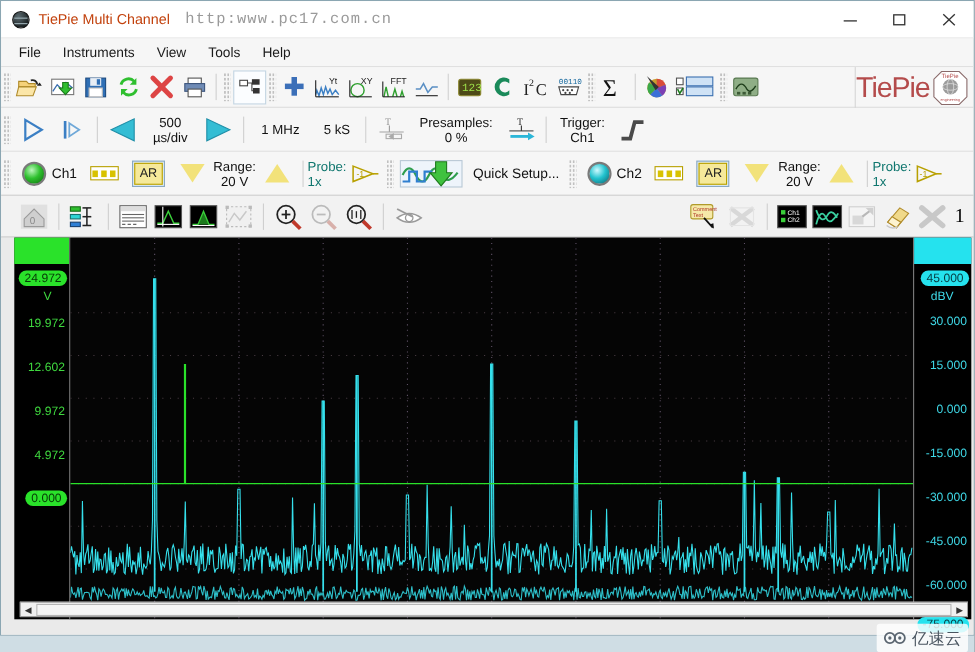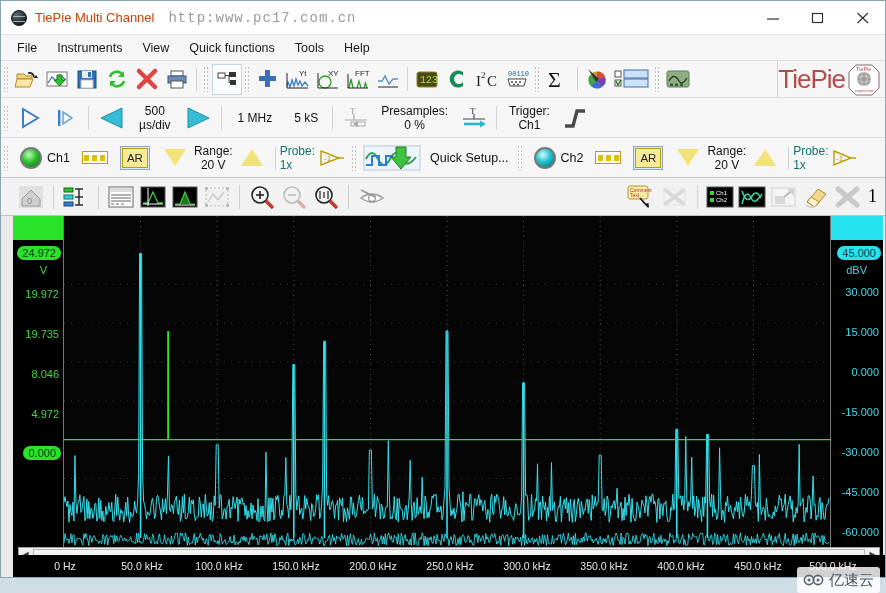--- a/index.html
+++ b/index.html
@@ -160,21 +160,20 @@
           <line x1="1.5" y1="1" x2="12" y2="11" stroke="#333" stroke-width="1.2"></line>
           <line x1="12" y1="1" x2="1.5" y2="11" stroke="#333" stroke-width="1.2"></line>
         </svg>
     </div>
   </div>
 
   <div class="menubar">
     <div class="menu-item">File</div>
     <div class="menu-item">Instruments</div>
     <div class="menu-item">View</div>
-    <div class="menu-item">Quick functions</div>
     <div class="menu-item">Tools</div>
     <div class="menu-item">Help</div>
   </div>
 
   <div class="toolbar1">
     <div class="grip"></div>
 
     <div class="tbtn">
       <svg width="24" height="22">
         <path d="M2 6 h7 l2 2 h6 v3 H2z" fill="#f5d27a" stroke="#b08b2a"></path>
@@ -636,22 +635,22 @@
   </div>
 
   <div class="plotwrap">
     <div class="plotouter">
 
       <div class="axis-left">
         <div class="capbar green"></div>
         <div class="axlabel hl" style="top:30px">24.972</div>
         <div class="axunit green" style="top:48px;color:#3fd93f">V</div>
         <div class="axlabel green" style="top:72px">19.972</div>
-        <div class="axlabel green" style="top:112px">19.735</div>
-        <div class="axlabel green" style="top:152px">8.046</div>
+        <div class="axlabel green" style="top:112px">12.602</div>
+        <div class="axlabel green" style="top:152px">9.972</div>
         <div class="axlabel green" style="top:192px">4.972</div>
         <div class="axlabel hl" style="top:230px">0.000</div>
       </div>
 
       <div class="plotarea">
         <svg id="plotsvg" width="100%" height="100%" viewBox="0 0 770 352" preserveAspectRatio="none">
           <rect x="0" y="0" width="770" height="352" fill="#050505"></rect>
           <g id="gridlayer">
               <line x1="77" y1="0" x2="77" y2="352" stroke="#6e5f78" stroke-width="1" stroke-dasharray="1 4" stroke-opacity="0.85"></line>
               <line x1="154" y1="0" x2="154" y2="352" stroke="#6e5f78" stroke-width="1" stroke-dasharray="1 4" stroke-opacity="0.85"></line>
@@ -700,33 +699,20 @@
         <div class="axlabel hlc" style="top:345px">-75.000</div>
       </div>
 
       <div class="hscroll">
         <div class="hs-arrow">◀</div>
         <div class="hs-thumb"></div>
         <div class="hs-arrow">▶</div>
       </div>
     </div>
 
-    <div class="xaxis">
-      <div class="xtick" style="left:52px">0 Hz</div>
-      <div class="xtick" style="left:129px">50.0 kHz</div>
-      <div class="xtick" style="left:206px">100.0 kHz</div>
-      <div class="xtick" style="left:283px">150.0 kHz</div>
-      <div class="xtick" style="left:360px">200.0 kHz</div>
-      <div class="xtick" style="left:437px">250.0 kHz</div>
-      <div class="xtick" style="left:514px">300.0 kHz</div>
-      <div class="xtick" style="left:591px">350.0 kHz</div>
-      <div class="xtick" style="left:668px">400.0 kHz</div>
-      <div class="xtick" style="left:745px">450.0 kHz</div>
-      <div class="xtick" style="left:820px">500.0 kHz</div>
-    </div>
   </div>
 </div>
 
 <div class="taskbar"></div>
 <div class="wm">
   <svg width="22" height="16">
     <circle cx="6" cy="8" r="4.6" fill="none" stroke="#5a6570" stroke-width="1.6"></circle>
     <circle cx="15" cy="8" r="4.6" fill="none" stroke="#5a6570" stroke-width="1.6"></circle>
     <circle cx="6" cy="8" r="1.5" fill="#5a6570"></circle>
       <circle cx="15" cy="8" r="1.5" fill="#5a6570"></circle>

